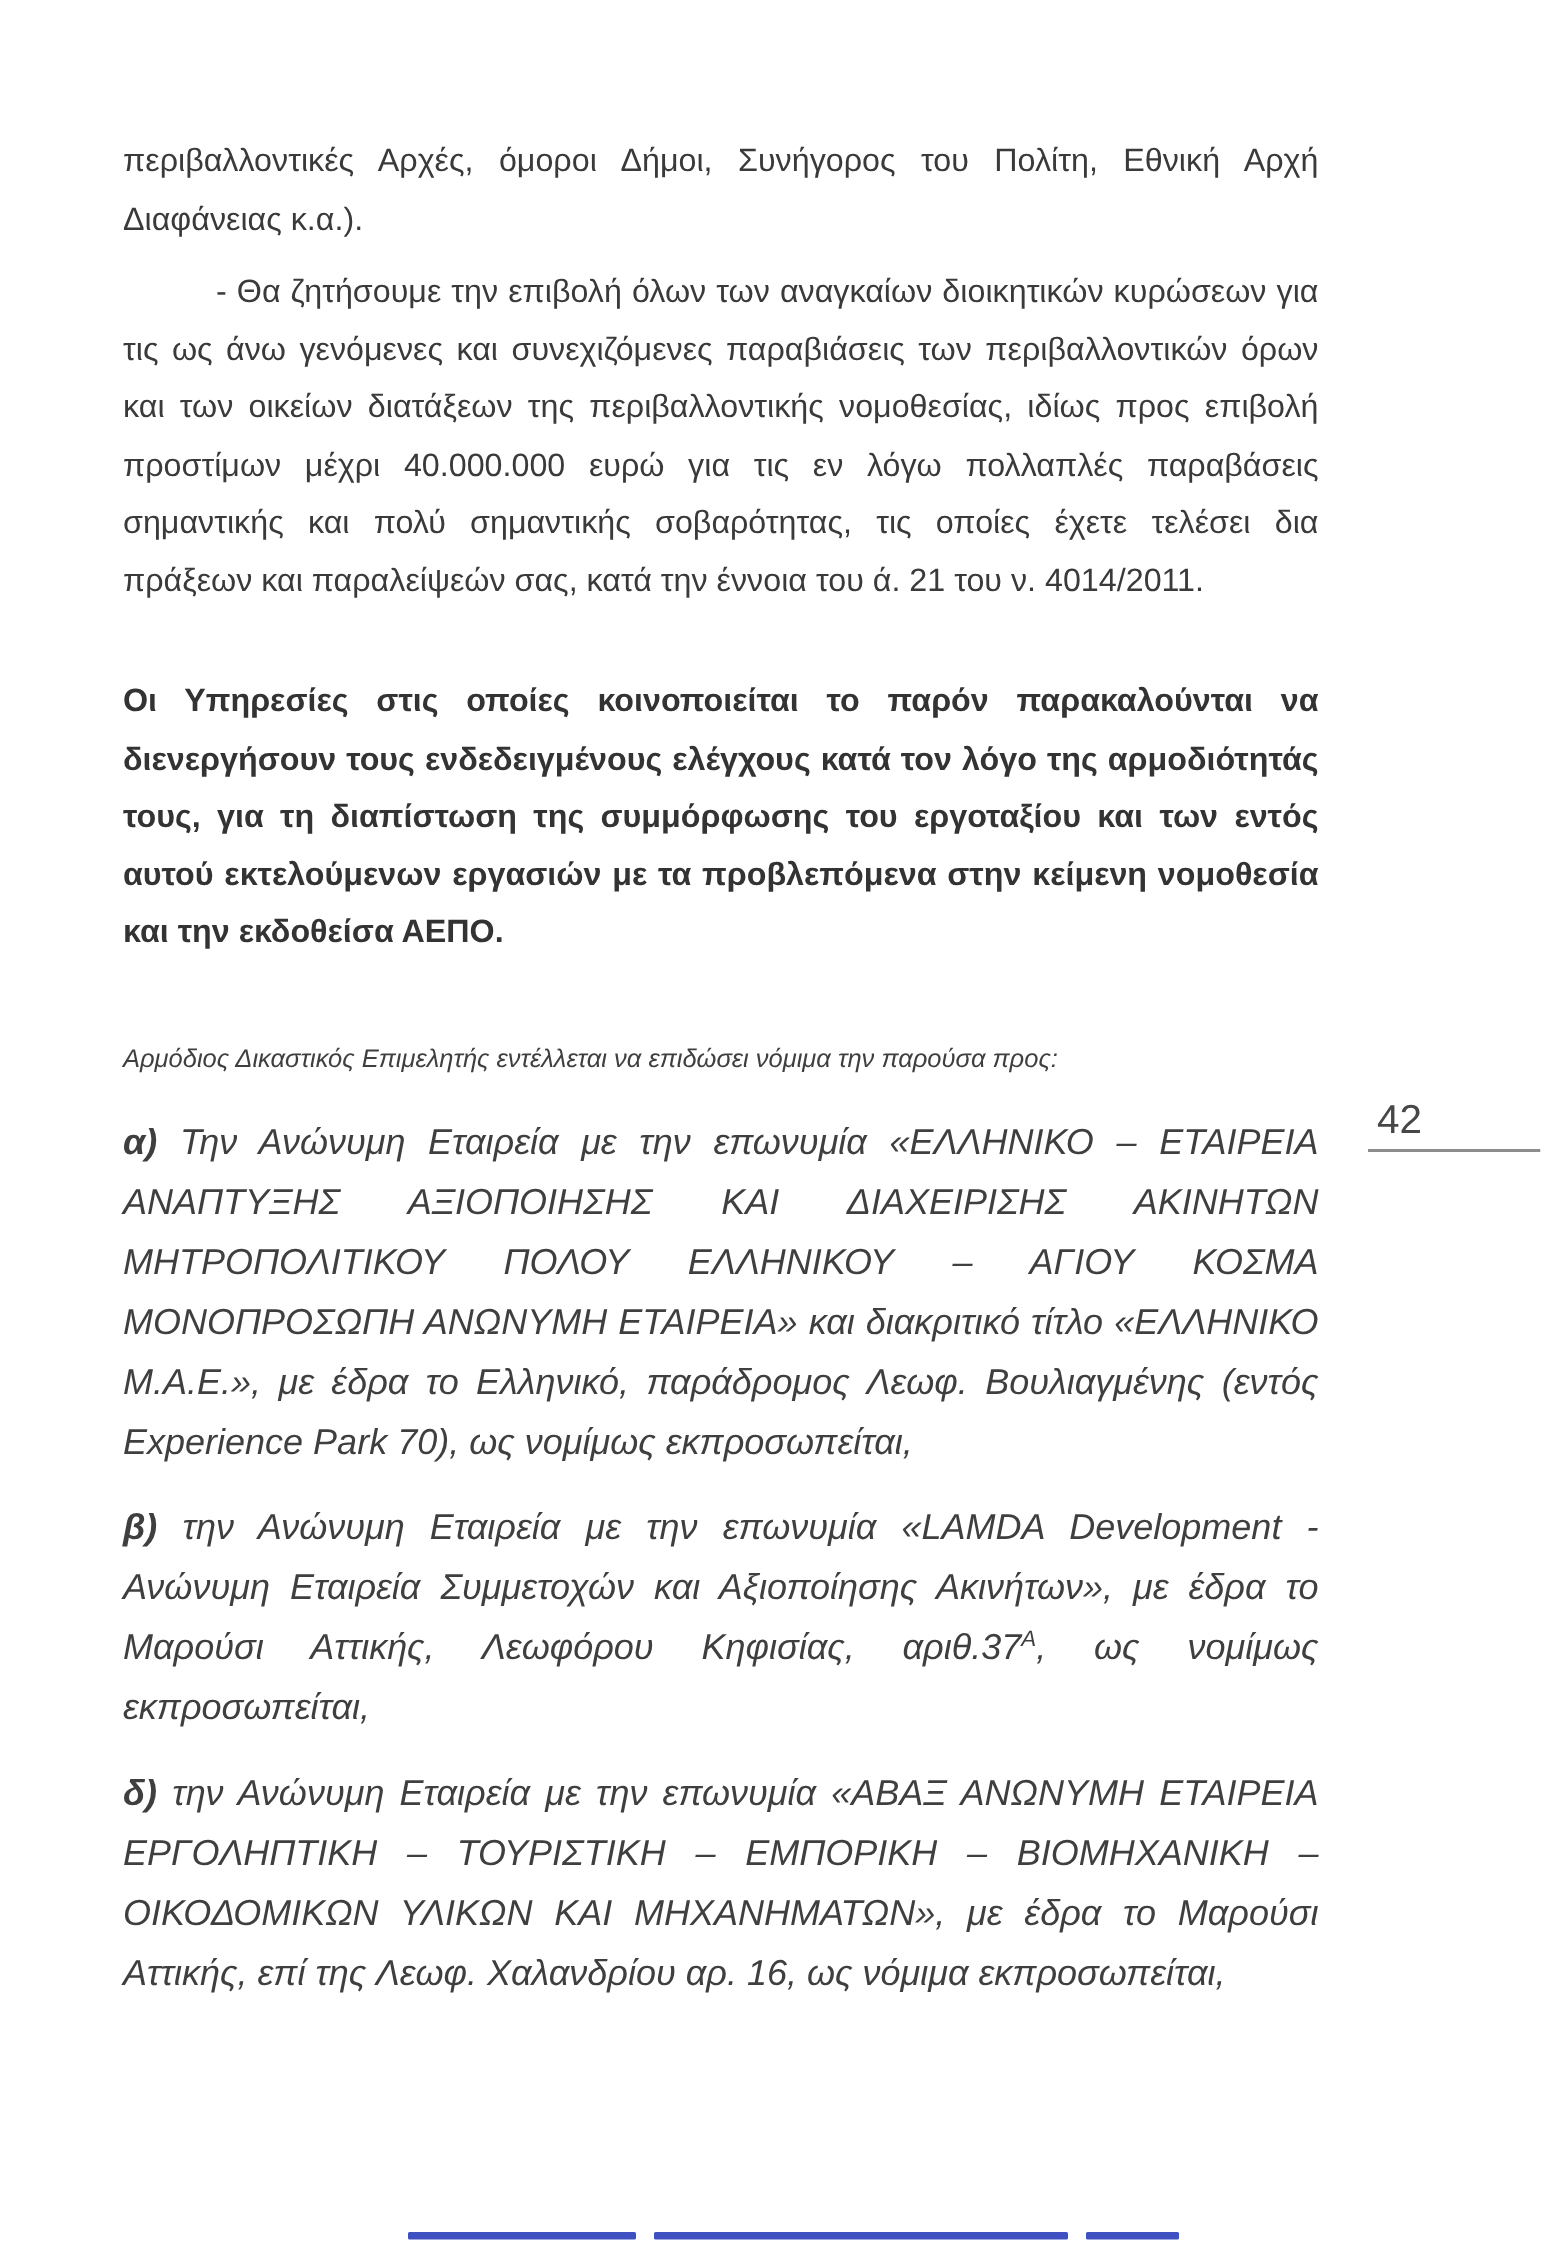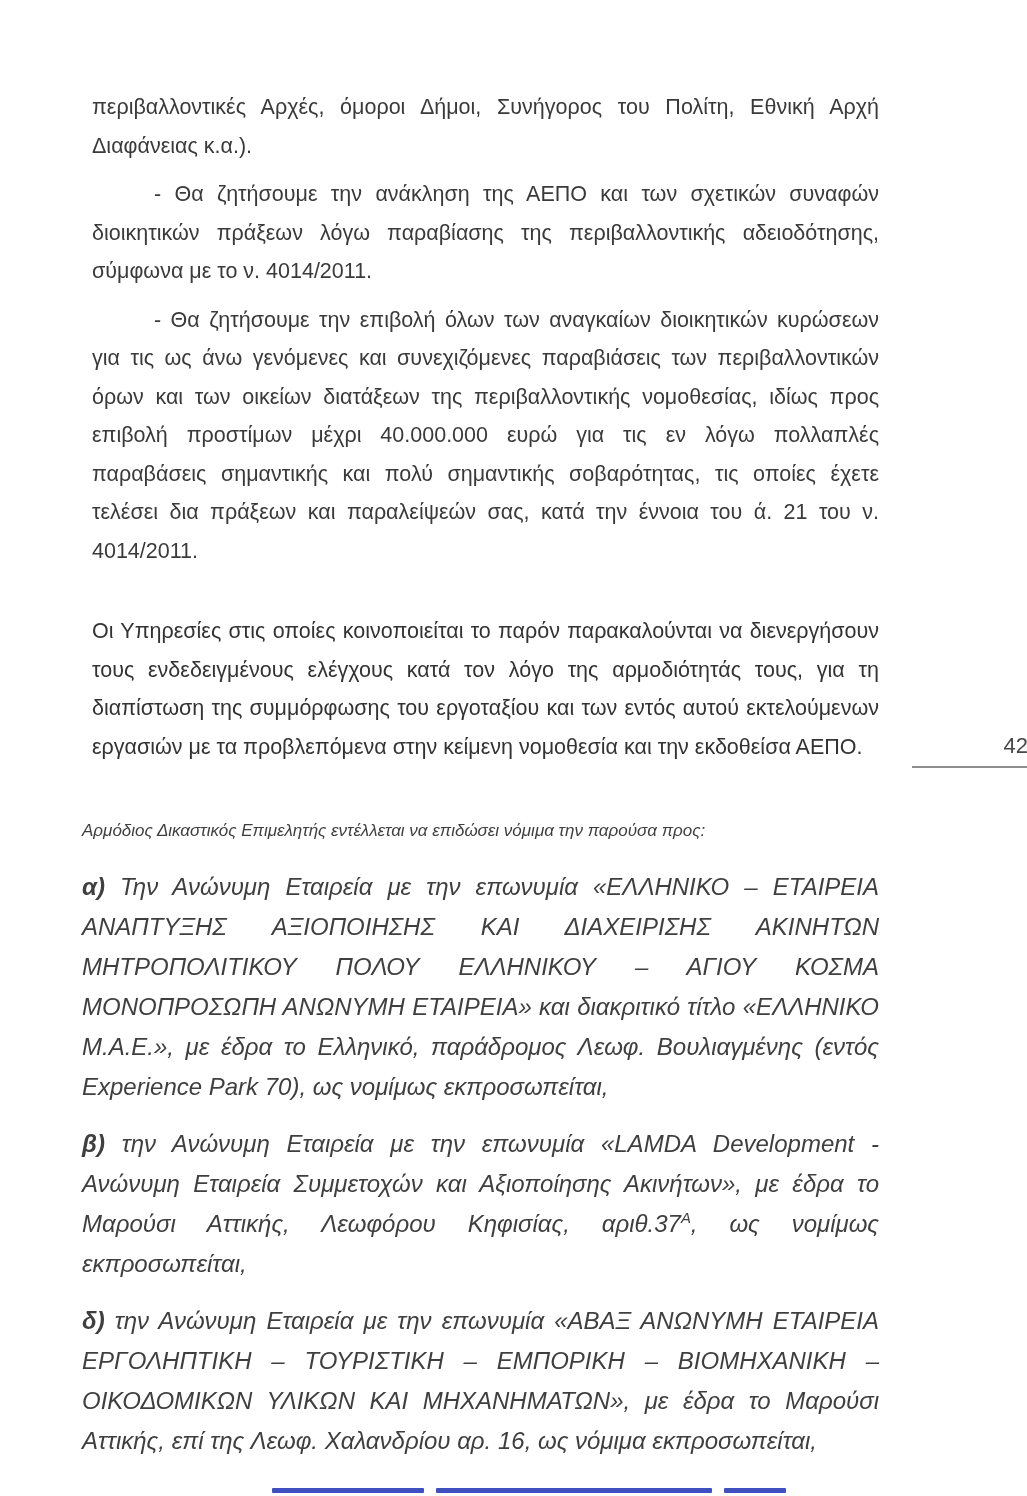--- a/index.html
+++ b/index.html
@@ -16,29 +16,29 @@
     color: #3a3a3a;
     overflow: hidden;
   }
   .content {
     position: absolute;
     left: 82px;
     top: 88px;
     width: 797px;
   }
   .para {
-    margin: 0 0 10px 10px;
+    margin: 0 0 10px 0;
     font-size: 21.5px;
     line-height: 38.5px;
     text-align: justify;
     text-justify: inter-word;
   }
   .para.indent { text-indent: 62px; }
   .para.bold {
-    font-weight: 400;
+    font-weight: 700;
     margin-top: 42px;
     color: #333333;
   }
   .serve-intro {
     margin: 46px 0 0 0;
     font-style: italic;
     font-size: 17px;
     line-height: 38px;
     text-align: left;
     color: #3f3f3f;
@@ -58,24 +58,24 @@
     line-height: 0;
     vertical-align: super;
   }
   .pagenum-block {
     position: absolute;
     left: 912px;
     top: 734px;
     width: 110px;
     border-bottom: 2px solid #8d8d8d;
     padding: 0 0 8px 6px;
-    font-size: 22px;
+    font-size: 27px;
     line-height: 24px;
     color: #474747;
-    text-align: right;
+    text-align: left;
   }
   .bottom-artifact {
     position: absolute;
     left: 0;
     top: 1488px;
     width: 1027px;
     height: 5px;
   }
   .bottom-artifact .seg {
     position: absolute;
@@ -90,21 +90,20 @@
 </style>
 </head>
 <body>
 
 <div class="page">
 
   <div class="content">
 
     <p class="para">περιβαλλοντικές Αρχές, όμοροι Δήμοι, Συνήγορος του Πολίτη, Εθνική Αρχή Διαφάνειας κ.α.).</p>
 
-    <p class="para indent">- Θα ζητήσουμε την ανάκληση της ΑΕΠΟ και των σχετικών συναφών διοικητικών πράξεων λόγω παραβίασης της περιβαλλοντικής αδειοδότησης, σύμφωνα με το ν. 4014/2011.</p>
 
     <p class="para indent">- Θα ζητήσουμε την επιβολή όλων των αναγκαίων διοικητικών κυρώσεων για τις ως άνω γενόμενες και συνεχιζόμενες παραβιάσεις των περιβαλλοντικών όρων και των οικείων διατάξεων της περιβαλλοντικής νομοθεσίας, ιδίως προς επιβολή προστίμων μέχρι 40.000.000 ευρώ για τις εν λόγω πολλαπλές παραβάσεις σημαντικής και πολύ σημαντικής σοβαρότητας, τις οποίες έχετε τελέσει δια πράξεων και παραλείψεών σας, κατά την έννοια του ά. 21 του ν. 4014/2011.</p>
 
     <p class="para bold">Οι Υπηρεσίες στις οποίες κοινοποιείται το παρόν παρακαλούνται να διενεργήσουν τους ενδεδειγμένους ελέγχους κατά τον λόγο της αρμοδιότητάς τους, για τη διαπίστωση της συμμόρφωσης του εργοταξίου και των εντός αυτού εκτελούμενων εργασιών με τα προβλεπόμενα στην κείμενη νομοθεσία και την εκδοθείσα ΑΕΠΟ.</p>
 
     <p class="serve-intro">Αρμόδιος Δικαστικός Επιμελητής εντέλλεται να επιδώσει νόμιμα την παρούσα προς:</p>
 
     <p class="item">
       <span class="lbl">α)</span>
       <span>Την Ανώνυμη Εταιρεία με την επωνυμία «ΕΛΛΗΝΙΚΟ – ΕΤΑΙΡΕΙΑ ΑΝΑΠΤΥΞΗΣ ΑΞΙΟΠΟΙΗΣΗΣ ΚΑΙ ΔΙΑΧΕΙΡΙΣΗΣ ΑΚΙΝΗΤΩΝ ΜΗΤΡΟΠΟΛΙΤΙΚΟΥ ΠΟΛΟΥ ΕΛΛΗΝΙΚΟΥ – ΑΓΙΟΥ ΚΟΣΜΑ ΜΟΝΟΠΡΟΣΩΠΗ ΑΝΩΝΥΜΗ ΕΤΑΙΡΕΙΑ» και διακριτικό τίτλο «ΕΛΛΗΝΙΚΟ Μ.Α.Ε.», με έδρα το Ελληνικό, παράδρομος Λεωφ. Βουλιαγμένης (εντός Experience Park 70), ως νομίμως εκπροσωπείται,</span>

